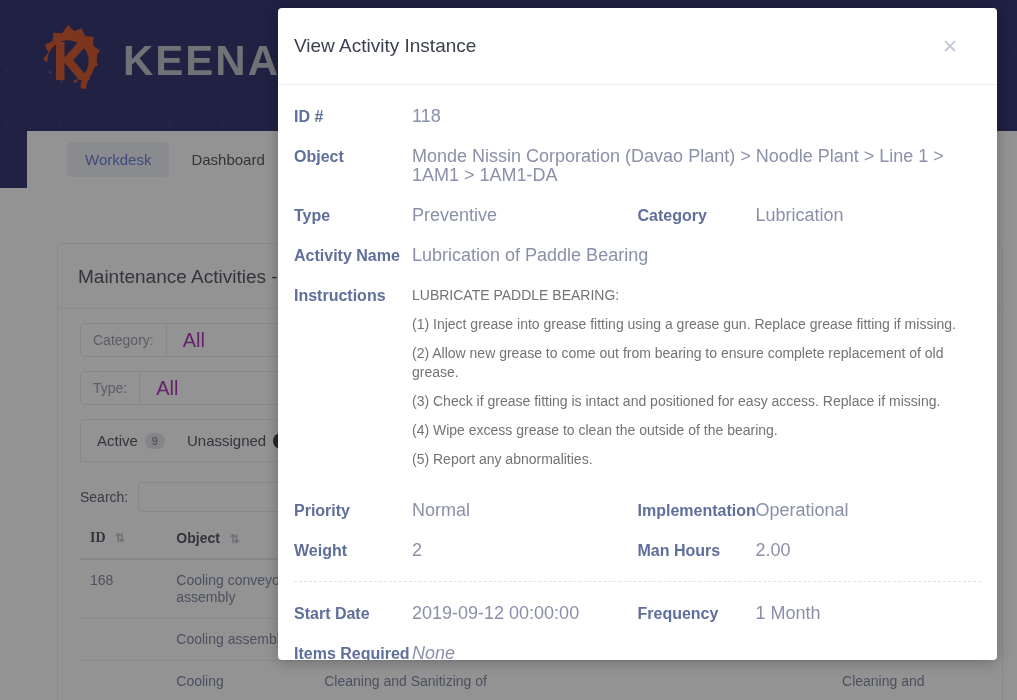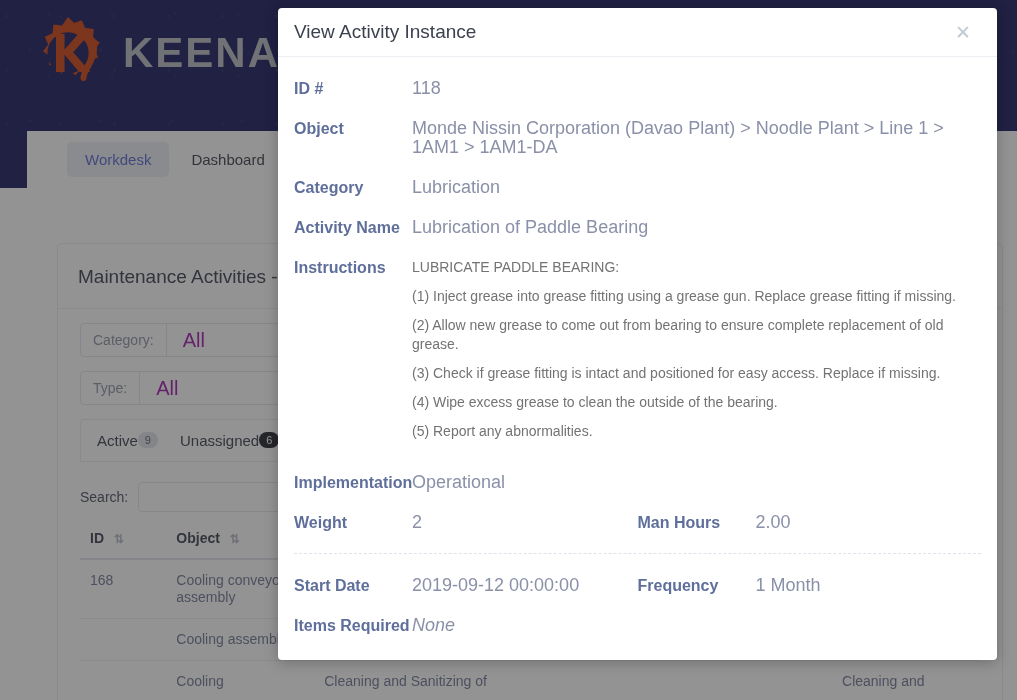--- a/index.html
+++ b/index.html
@@ -30,21 +30,21 @@
     overflow: hidden;
   }
   .navy-header::after {
     content: "";
     position: absolute; right: 0; top: 0; width: 420px; height: 131px;
     background-image:
       linear-gradient(115deg, rgba(255,255,255,0.03) 0 1px, transparent 1px 26px),
       linear-gradient(60deg, rgba(255,255,255,0.025) 0 1px, transparent 1px 34px);
   }
   .brand {
-    position: absolute; left: 25px; top: 10px;
+    position: absolute; left: 25px; top: 18px;
     display: flex; align-items: center; gap: 12px;
   }
   .brand-mark { width: 86px; height: 86px; display: block; }
   .brand-text {
     font-size: 42px; letter-spacing: 2px; font-weight: 700;
     color: #b9bcc4;
   }
 
   .navy-rail {
     position: absolute; left: 0; top: 131px;
@@ -88,21 +88,21 @@
   }
   .filter-value {
     padding: 0 16px; display: flex; align-items: center;
     font-size: 20px; color: #a21caf; min-width: 180px;
   }
   .tab-strip {
     margin: 14px 22px 0 22px; border: 1px solid #e9ebf2;
     border-radius: 4px 4px 0 0; display: flex; align-items: center;
     gap: 22px; padding: 12px 16px;
   }
-  .tab-item { font-size: 15px; color: #3d4250; display: flex; align-items: flex-start; }
+  .tab-item { font-size: 15px; color: #3d4250; display: flex; align-items: flex-end; gap: 7px; }
   .badge-grey {
     background: #e0e2e9; color: #5b5f6b; font-size: 11px;
     border-radius: 9px; padding: 2px 7px; min-width: 19px; text-align: center;
   }
   .badge-dark {
     background: #22252c; color: #ffffff; font-size: 11px;
     border-radius: 9px; padding: 2px 7px; min-width: 19px; text-align: center;
   }
   .search-row {
     display: flex; align-items: center; gap: 10px;
@@ -119,21 +119,21 @@
   }
   table.data-table th {
     text-align: left; font-size: 14px; color: #3d4250; font-weight: 700;
     padding: 0 10px 12px 10px; border-bottom: 2px solid #e2e5ec; white-space: nowrap;
   }
   table.data-table th .sorter { color: #b4b9c6; font-size: 12px; margin-left: 6px; }
   table.data-table td {
     padding: 12px 10px; color: #6f7siete; color: #717896;
     border-bottom: 1px solid #edeff4; vertical-align: top; line-height: 17px;
   }
-  .col-id { width: 70px; }
+  .col-id { width: 70px; font-family: Liberation Serif, serif; }
   .col-object { width: 120px; }
   .col-activity { width: 420px; }
   .col-status { width: 120px; }
   .status-badge {
     display: inline-block; background: #2f4099; color: #fff;
     font-size: 12px; border-radius: 3px; padding: 3px 8px;
   }
 
   
   #scrim {
@@ -144,23 +144,23 @@
   
   #modal {
     position: absolute; left: 278px; top: 8px;
     width: 719px; height: 652px;
     background: #ffffff;
     border-radius: 4px;
     box-shadow: 0 2px 14px rgba(0,0,0,0.25);
     overflow: hidden;
   }
   .modal-header {
-    height: 49px; border-bottom: 1px solid #eceef3;
+    height: 77px; border-bottom: 1px solid #eceef3;
     display: flex; align-items: center; justify-content: space-between;
-    padding: 0 26px 0 16px;
+    padding: 0 39px 0 16px;
   }
   .modal-title { font-size: 19px; color: #3c4150; padding-left: 0; }
   .modal-close {
     font-size: 19px; color: #c3c8d6; cursor: pointer; line-height: 1;
     background: none; border: none; font-family: "Liberation Sans", sans-serif;
   }
   .modal-body { padding: 22px 16px 0 16px; }
 
   .frow { display: flex; margin-bottom: 21px; align-items: flex-start; }
   .fcol { display: flex; flex: 1 1 0; min-width: 0; align-items: flex-start; }
@@ -304,20 +304,24 @@
 
     <div class="frow">
       <div class="fcol">
         <div class="flabel">Object</div>
         <div class="fvalue">Monde Nissin Corporation (Davao Plant) &gt; Noodle Plant &gt; Line 1 &gt; 1AM1 &gt; 1AM1-DA</div>
       </div>
     </div>
 
     <div class="frow">
       <div class="fcol">
+        <div class="flabel">Type</div>
+        <div class="fvalue">Preventive</div>
+      </div>
+      <div class="fcol">
         <div class="flabel">Category</div>
         <div class="fvalue">Lubrication</div>
       </div>
     </div>
 
     <div class="frow">
       <div class="fcol">
         <div class="flabel">Activity Name</div>
         <div class="fvalue">Lubrication of Paddle Bearing</div>
       </div>
@@ -332,20 +336,24 @@
           <div class="instr-line">(2) Allow new grease to come out from bearing to ensure complete replacement of old grease.</div>
           <div class="instr-line">(3) Check if grease fitting is intact and positioned for easy access. Replace if missing.</div>
           <div class="instr-line">(4) Wipe excess grease to clean the outside of the bearing.</div>
           <div class="instr-line">(5) Report any abnormalities.</div>
         </div>
       </div>
     </div>
 
     <div class="frow" style="margin-top:22px;">
       <div class="fcol">
+        <div class="flabel">Priority</div>
+        <div class="fvalue">Normal</div>
+      </div>
+      <div class="fcol">
         <div class="flabel">Implementation</div>
         <div class="fvalue">Operational</div>
       </div>
     </div>
 
     <div class="frow">
       <div class="fcol">
         <div class="flabel">Weight</div>
         <div class="fvalue">2</div>
       </div>

